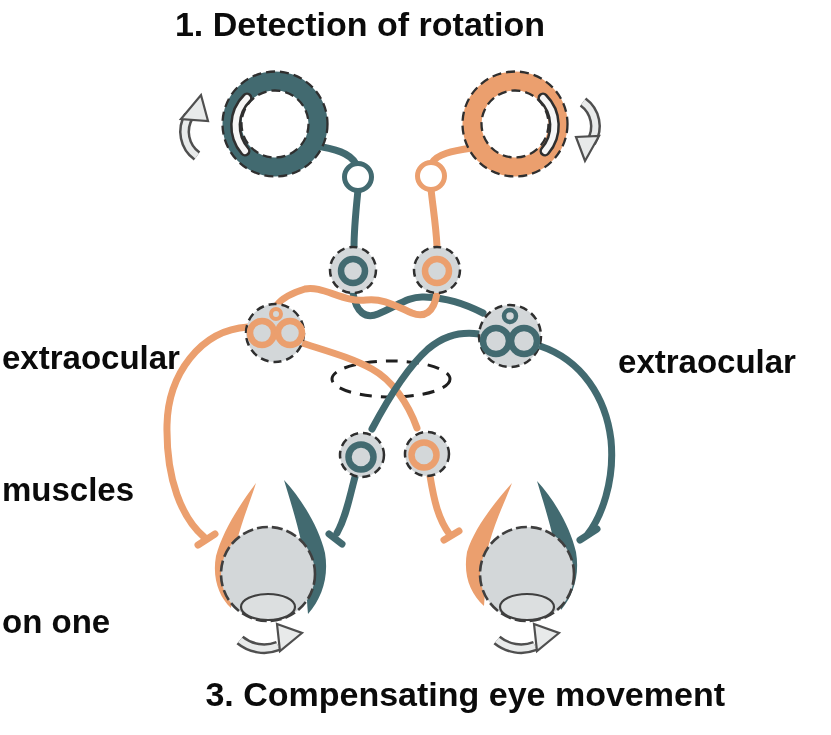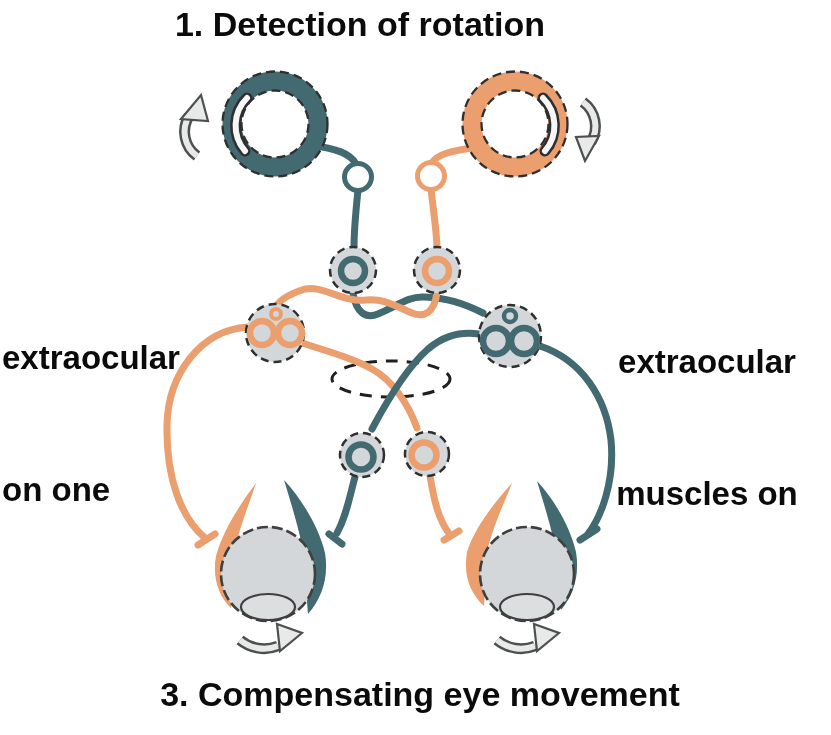--- a/index.html
+++ b/index.html
@@ -7,21 +7,21 @@
     position:relative;width:831px;height:721px;background:#fff;overflow:hidden;
     font-family:"Liberation Sans", sans-serif;
   }
   .label{
     position:absolute;font-weight:700;color:var(--text,#0b0b0b);
     line-height:44px;white-space:pre;
   }
   #title-step1{left:140px;top:2px;width:440px;text-align:center;font-size:34px;}
   #label-step2-left{left:2px;top:248px;width:246px;text-align:left;font-size:33px;}
   #label-step2-right{left:583px;top:252px;width:248px;text-align:center;font-size:33px;}
-  #label-step3{left:115px;top:672px;width:610px;text-align:center;font-size:34px;}
+  #label-step3{left:115px;top:672px;width:610px;text-align:right;font-size:34px;}
   svg{position:absolute;left:0;top:0;}
   .fiber-teal{fill:none;stroke:var(--teal);stroke-width:7;stroke-linecap:round;}
   .fiber-orange{fill:none;stroke:var(--orange);stroke-width:7;stroke-linecap:round;}
   .cap-teal{stroke:var(--teal);stroke-width:7;stroke-linecap:round;}
   .cap-orange{stroke:var(--orange);stroke-width:7;stroke-linecap:round;}
   .nucleus{fill:var(--gray);stroke:var(--ink);stroke-width:2.5;stroke-dasharray:8 5;}
   .ring-inner-teal{fill:none;stroke:var(--teal);stroke-width:6.5;}
   .ring-inner-orange{fill:none;stroke:var(--orange);stroke-width:6.5;}
   .bipolar-teal{fill:#ffffff;stroke:var(--teal);stroke-width:5;}
   .bipolar-orange{fill:#ffffff;stroke:var(--orange);stroke-width:5;}
@@ -165,25 +165,25 @@
       <path class="arrow-under" d="M 497 640 A 38 38 0 0 0 535 646"></path>
       <path class="arrow-over" d="M 497 640 A 38 38 0 0 0 535 646"></path>
       <polygon class="arrow-head" points="534,624 559,633 537,651"></polygon>
     </g>
   </svg>
 
   <div id="title-step1" class="label">1. Detection of rotation</div>
 
   <div id="label-step2-left" class="label">
     <div>extraocular</div>
+    <div>muscles</div>
     <div>on one</div>
     
   </div>
 
   <div id="label-step2-right" class="label">
     <div>extraocular</div>
-    <div>muscles on</div>
     
     
   </div>
 
   <div id="label-step3" class="label">3. Compensating eye movement</div>
 </div>
 
 </body></html>

